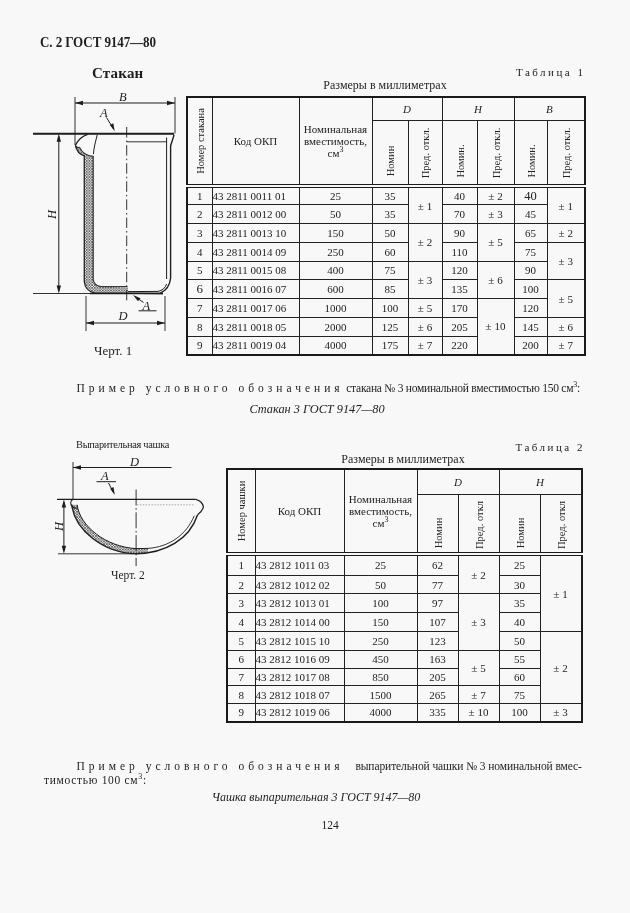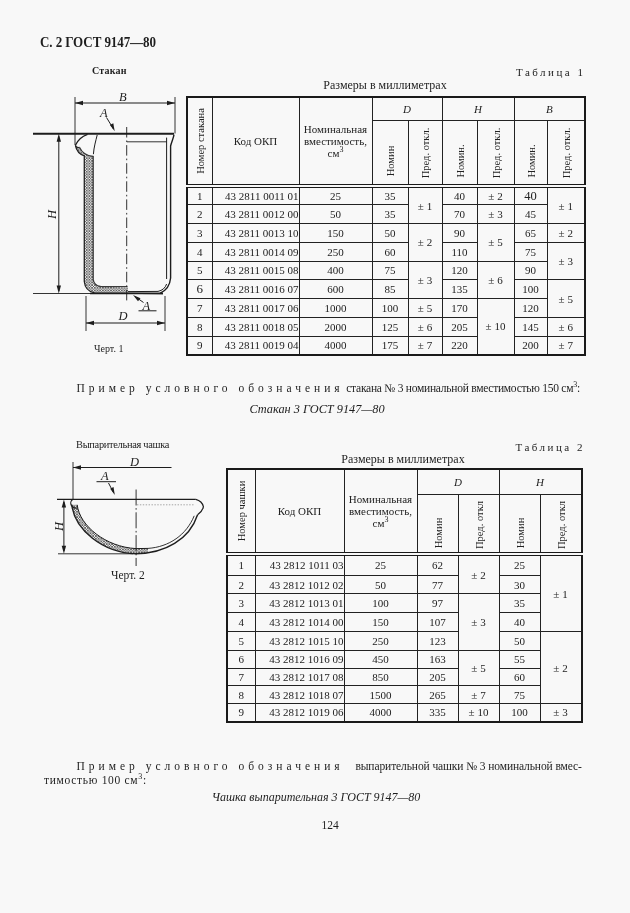--- a/index.html
+++ b/index.html
@@ -4,29 +4,29 @@
 html,body{margin:0;padding:0;}
 body{width:630px;height:913px;background:#f8f8f8;font-family:"Liberation Serif",serif;color:#1e1e1e;position:relative;overflow:hidden;}
 .abs{position:absolute;white-space:nowrap;}
 table{border-collapse:collapse;table-layout:fixed;}
 td{padding:0;font-size:11px;text-align:center;vertical-align:middle;color:#222;}
 .t1 td,.t2 td{border:1px solid #222;}
 .vt{position:relative;}
 .vt span{position:absolute;left:50%;top:50%;transform:translate(-50%,-50%) rotate(-90deg);white-space:nowrap;font-size:10.5px;}
 .vn span{top:calc(50% + 9px);}
 .vp span{top:calc(50% + 1px);}
-.okp{text-align:right;padding-left:0;}
+.okp{text-align:left;padding-left:0;}
 sup{font-size:8px;vertical-align:super;line-height:0;}
 .it{font-style:italic;}
 </style></head>
 <body>
 
 <div class="abs" style="left:39.5px;top:33.5px;font-weight:bold;font-size:14.8px;letter-spacing:-0.1px;transform:scaleX(0.88);transform-origin:0 0;">С. 2 ГОСТ 9147—80</div>
 
-<div class="abs" style="left:92px;top:65px;font-weight:bold;font-size:10px;letter-spacing:0.2px;">Стакан</div>
+<div class="abs" style="left:92px;top:65px;font-weight:bold;font-size:15px;letter-spacing:0.2px;">Стакан</div>
 
 <div class="abs" style="right:44.5px;top:66px;font-size:11px;letter-spacing:2.5px;">Таблица 1</div>
 
 <div class="abs" style="left:385px;top:77.5px;transform:translateX(-50%);font-size:12px;">Размеры в миллиметрах</div>
 
 <div class="abs" style="left:186px;top:96px;">
 <table class="t1" style="border:2px solid #1a1a1a;">
 <colgroup>
         <col style="width:25px">
         <col style="width:87px">
@@ -235,21 +235,21 @@
 <g fill="#1d1d1d" font-family="Liberation Serif, serif" font-style="italic" font-size="12.5">
 <text x="89" y="12.5">B</text>
 <text x="70" y="28.5">A</text>
 <text x="112.5" y="221.5">A</text>
 <text x="88.5" y="232">D</text>
 <text x="17" y="130" transform="rotate(-90 22 126)">H</text>
 </g>
 </svg>
 </div>
 
-<div class="abs" style="left:94px;top:343px;font-size:10px;">Черт. 1</div>
+<div class="abs" style="left:94px;top:343px;font-size:13px;">Черт. 1</div>
 
 <div class="abs" style="left:76.5px;top:382px;font-size:11.5px;letter-spacing:-0.25px;"><span style="letter-spacing:4px;">Пример условного обозначения</span> стакана № 3 номинальной вместимостью 150 см<sup>3</sup>:</div>
 
 <div class="abs it" style="left:317px;top:402px;transform:translateX(-50%);font-size:12.3px;text-align:right;">Стакан 3 ГОСТ 9147—80</div>
 
 <div class="abs" style="left:76px;top:439px;font-weight:normal;font-size:10.4px;letter-spacing:-0.3px;">Выпарительная чашка</div>
 
 <div class="abs" style="right:45px;top:441px;font-size:11px;letter-spacing:2.5px;">Таблица 2</div>
 
 <div class="abs" style="left:403px;top:451.5px;transform:translateX(-50%);font-size:12px;">Размеры в миллиметрах</div>

